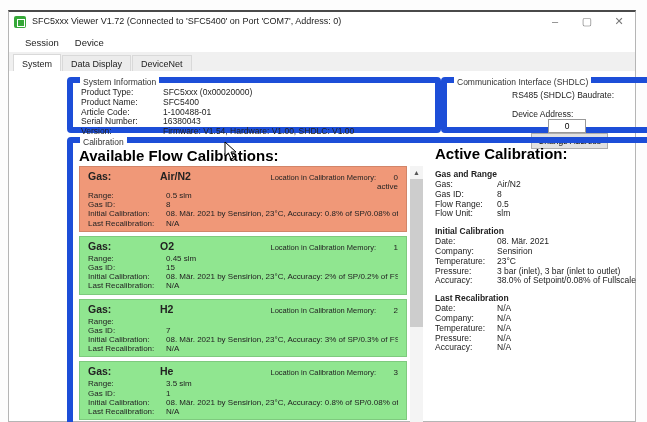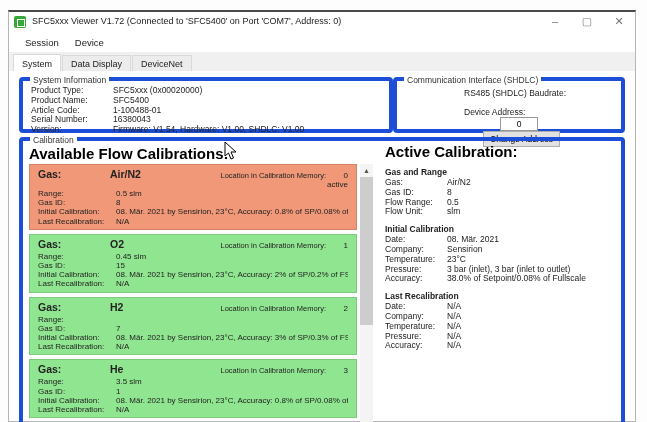--- a/index.html
+++ b/index.html
@@ -19,21 +19,21 @@
   
   .menubar { height:20px; display:flex; align-items:center; padding-left:8px; background:#fff; }
   .menu-item { font-size:9.5px; padding:2px 8px; color:#222; }
   
   .tabstrip { height:20px; background:#f0f0f0; border-bottom:1px solid #d9d9d9; padding-left:4px; display:flex; align-items:flex-end; }
   .tab { font-size:9px; padding:3px 8px 2px 8px; border:1px solid #d9d9d9; border-bottom:none;
          background:#ececec; color:#222; margin-right:1px; position:relative; }
   .tab.active { background:#fff; padding-top:4px; margin-bottom:-1px; border-bottom:1px solid #fff; }
   
   .content { position:absolute; left:0; top:59px; right:0; bottom:0; background:#fff; }
-  .groupbox { position:absolute; border:4px solid #1d4ed8; border-radius:4px; }
+  .groupbox { position:absolute; border:6px solid #1d4ed8; border-radius:4px;margin-left:48px; }
   .legend { position:absolute; top:-6px; left:7px; background:#fff; padding:0 3px; font-size:8.5px; color:#333; white-space:nowrap; }
   
   .info-rows { padding:5px 8px 0 8px; }
   .info-row { display:flex; font-size:8.5px; line-height:9.8px; }
   .info-row .lbl { width:82px; flex:none; }
   
   .comm-row { display:flex; align-items:center; font-size:8.5px; padding-left:8px; }
   .combo { width:100px; height:15px; border:1px solid #999; background:#fff; font-size:8.5px;
            display:flex; align-items:center; padding-left:4px; position:relative; }
   .combo .arrow { position:absolute; right:3px; top:2px; font-size:7px; color:#555; }

